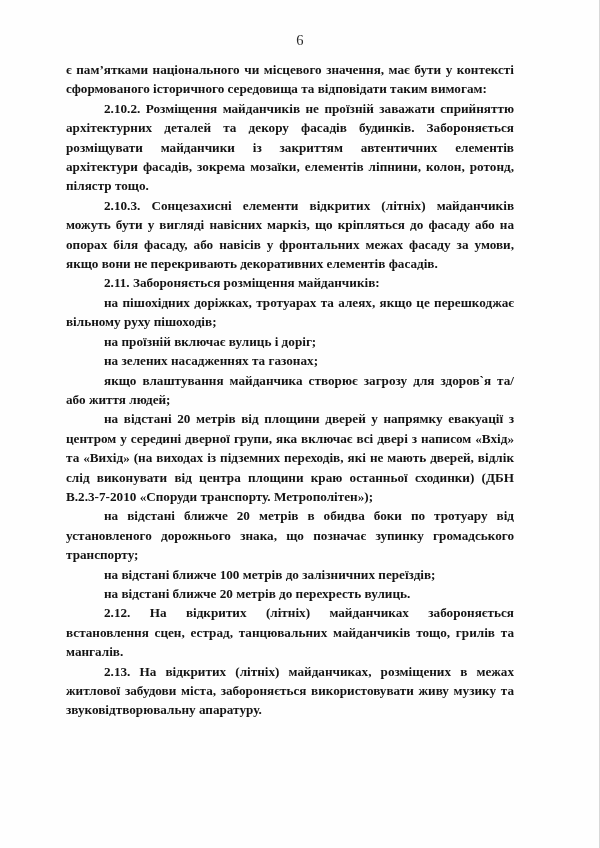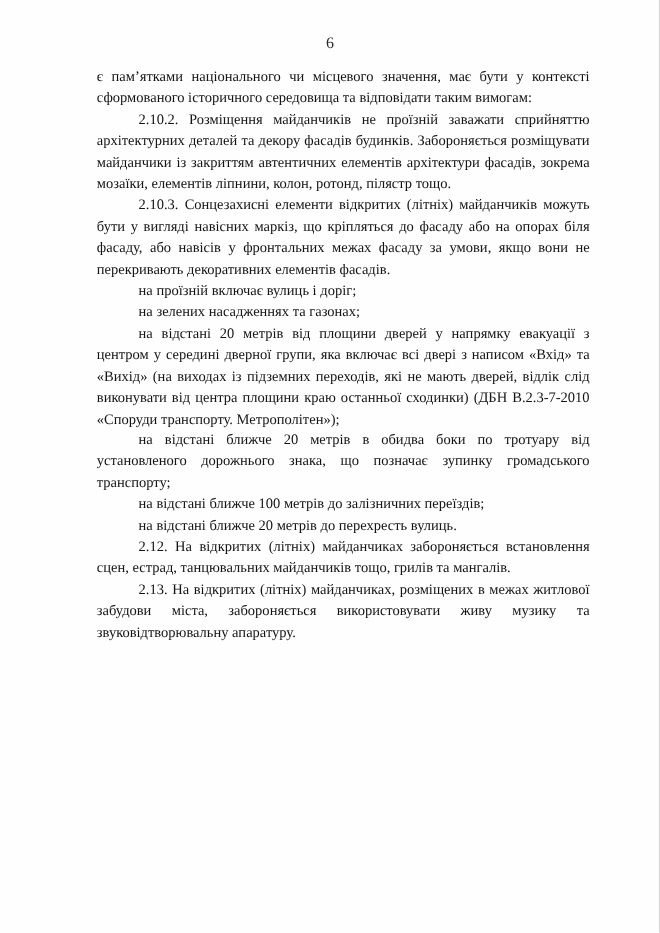--- a/index.html
+++ b/index.html
@@ -29,22 +29,23 @@
     left: 0;
     width: 600px;
     text-align: center;
     font-size: 14.5px;
     color: #2a2a2a;
     letter-spacing: 0.2px;
   }
   .content {
     position: absolute;
     top: 60px;
-    left: 88px;
+    left: 66px;
     width: 448px;
+    font-weight: bold;
   }
   p.para {
     margin: 0;
     padding: 0;
     font-size: 13.2px;
     line-height: 19.4px;
     text-align: justify;
     text-justify: inter-word;
     color: #141414;
     hyphens: none;
@@ -70,22 +71,25 @@
 
 <div class="page">
 
   <div class="page-number">6</div>
 
   <div class="content">
 
   <p class="para nostretch noindent gap-md">є пам’ятками національного чи місцевого значення, має бути у контексті сформованого історичного середовища та відповідати таким вимогам:</p>
       <p class="para nostretch indent gap-lg">2.10.2. Розміщення майданчиків не проїзній заважати сприйняттю архітектурних деталей та декору фасадів будинків. Забороняється розміщувати майданчики із закриттям автентичних елементів архітектури фасадів, зокрема мозаїки, елементів ліпнини, колон, ротонд, пілястр тощо.</p>
       <p class="para nostretch indent gap-lg">2.10.3. Сонцезахисні елементи відкритих (літніх) майданчиків можуть бути у вигляді навісних маркіз, що кріпляться до фасаду або на опорах біля фасаду, або навісів у фронтальних межах фасаду за умови, якщо вони не перекривають декоративних елементів фасадів.</p>
+      <p class="para nostretch indent gap-lg">2.11. Забороняється розміщення майданчиків:</p>
+      <p class="para nostretch indent gap-md">на пішохідних доріжках, тротуарах та алеях, якщо це перешкоджає вільному руху пішоходів;</p>
       <p class="para nostretch indent gap-md">на проїзній включає вулиць і доріг;</p>
       <p class="para nostretch indent gap-md">на зелених насадженнях та газонах;</p>
+      <p class="para nostretch indent gap-md">якщо влаштування майданчика створює загрозу для здоров`я та/або життя людей;</p>
       <p class="para nostretch indent gap-md">на відстані 20 метрів від площини дверей у напрямку евакуації з центром у середині дверної групи, яка включає всі двері з написом «Вхід» та «Вихід» (на виходах із підземних переходів, які не мають дверей, відлік слід виконувати від центра площини краю останньої сходинки) (ДБН В.2.3-7-2010 «Споруди транспорту. Метрополітен»);</p>
       <p class="para nostretch indent gap-md">на відстані ближче 20 метрів в обидва боки по тротуару від установленого дорожнього знака, що позначає зупинку громадського транспорту;</p>
       <p class="para nostretch indent gap-md">на відстані ближче 100 метрів до залізничних переїздів;</p>
       <p class="para nostretch indent gap-md">на відстані ближче 20 метрів до перехресть вулиць.</p>
       <p class="para nostretch indent gap-lg">2.12. На відкритих (літніх) майданчиках забороняється встановлення сцен, естрад, танцювальних майданчиків тощо, грилів та мангалів.</p>
       <p class="para nostretch indent gap-lg">2.13. На відкритих (літніх) майданчиках, розміщених  в межах житлової забудови  міста,  забороняється  використовувати  живу  музику  та звуковідтворювальну апаратуру.</p>
     </div>
 
 </div>
 

